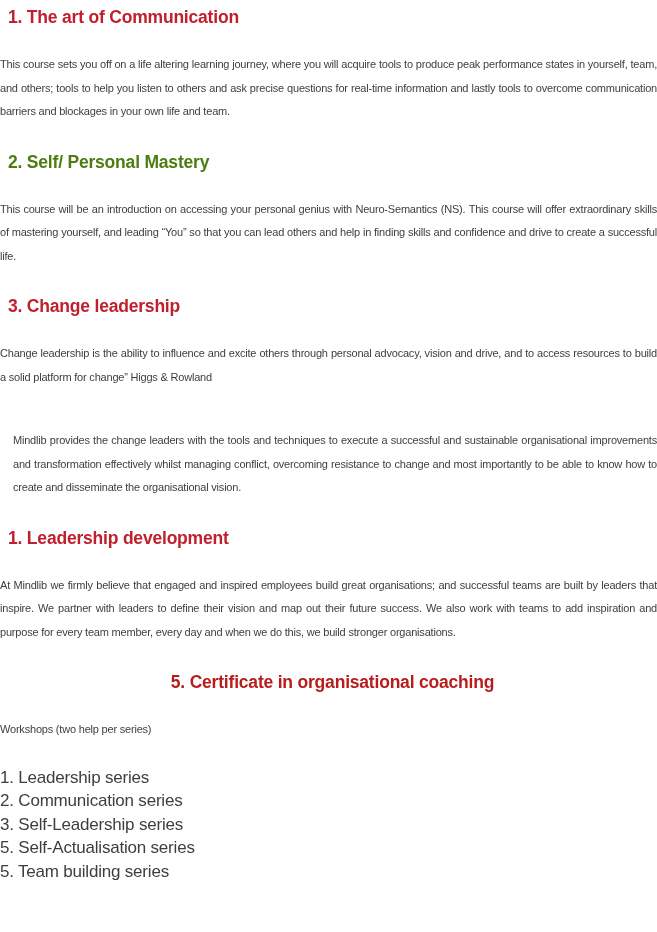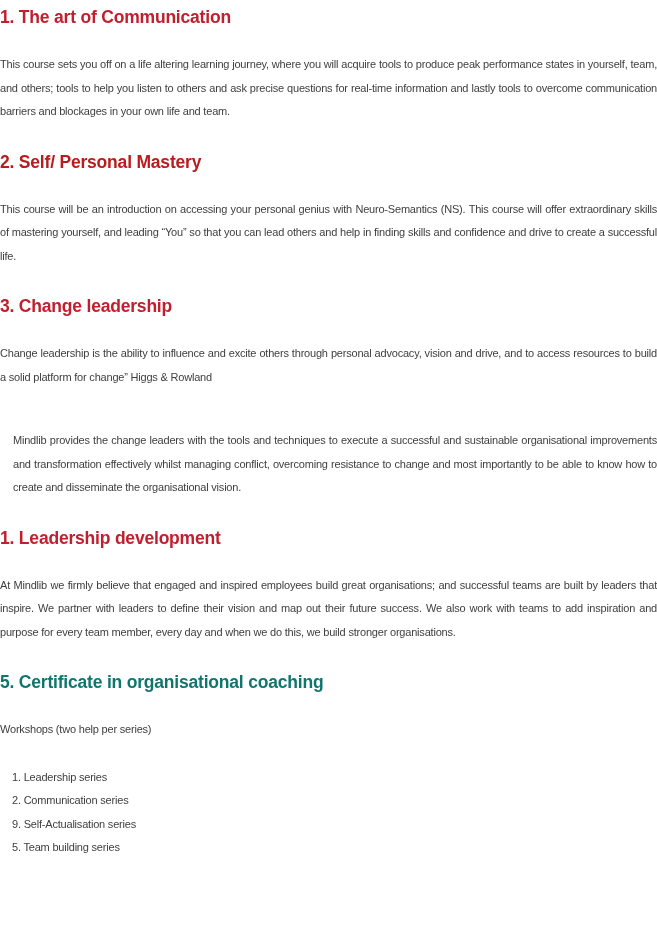--- a/index.html
+++ b/index.html
@@ -17,56 +17,55 @@
     box-sizing: border-box;
     font-family: "Liberation Sans", sans-serif;
   }
   .section { margin: 0; }
   .section-heading {
     color: #C0202E;
     font-size: 17.5px;
     font-weight: bold;
     line-height: 22px;
     letter-spacing: -0.2px;
-    margin: 27px 0 0 0;
+    margin: 27px 0 0 8px;
   }
   .section:first-child .section-heading { margin-top: 0; }
   .body-para {
     color: #3E3E3E;
     font-size: 11px;
     line-height: 23.5px;
     letter-spacing: -0.2px;
     text-align: justify;
     margin: 25px 0 0 0;
   }
   .body-para + .body-para { margin-top: 40px; padding-left: 13px; }
   .series-list { margin: 24px 0 0 0; }
   .series-item {
     color: #3E3E3E;
-    font-size: 11px;
+    font-size: 17px;
     line-height: 23.5px;
     letter-spacing: -0.2px;
     text-align: left;
-    margin-left: 12px;
   }
 </style>
 </head>
 <body>
 
 <div class="page">
   <div id="sections-root">
   <div class="section">
     <h3 class="section-heading" style="color: rgb(192, 32, 46);">1. The art of Communication</h3>
     <div>
           <p class="body-para" style="color: rgb(62, 62, 62);">This course sets you off on a life altering learning journey, where you will acquire tools to produce peak performance states in yourself, team, and others; tools to help you listen to others and ask precise questions for real-time information and lastly tools to overcome communication barriers and blockages in your own life and team.</p>
         </div>
   </div>
 
   <div class="section">
-    <h3 class="section-heading" style="color: #b91c1c;">2. Self/ Personal Mastery</h3>
+    <h3 class="section-heading" style="color: #4d7c0f;">2. Self/ Personal Mastery</h3>
     <div>
           <p class="body-para" style="color: rgb(62, 62, 62);">This course will be an introduction on accessing your personal genius with Neuro-Semantics (NS). This course will offer extraordinary skills of mastering yourself, and leading “You” so that you can lead others and help in finding skills and confidence and drive to create a successful life.</p>
         </div>
   </div>
 
   <div class="section">
     <h3 class="section-heading" style="color: rgb(192, 32, 46);">3. Change leadership</h3>
     <div>
           <p class="body-para" style="color: rgb(62, 62, 62);">Change leadership is the ability to influence and excite others through personal advocacy, vision and drive, and to access resources to build a solid platform for change” Higgs &amp; Rowland</p>
           <p class="body-para" style="color: rgb(62, 62, 62);">Mindlib provides the change leaders with the tools and techniques to execute a successful and sustainable organisational improvements and transformation effectively whilst managing conflict, overcoming resistance to change and most importantly to be able to know how to create and disseminate the organisational vision.</p>
@@ -74,25 +73,26 @@
   </div>
 
   <div class="section">
     <h3 class="section-heading" style="color: rgb(192, 32, 46);">1. Leadership development</h3>
     <div>
           <p class="body-para" style="color: rgb(62, 62, 62);">At Mindlib we firmly believe that engaged and inspired employees build great organisations; and successful teams are built by leaders that inspire. We partner with leaders to define their vision and map out their future success. We also work with teams to add inspiration and purpose for every team member, every day and when we do this, we build stronger organisations.</p>
         </div>
   </div>
 
   <div class="section">
-    <h3 class="section-heading" style="color: #0f766e;">5. Certificate in organisational coaching</h3>
+    <h3 class="section-heading" style="color: #b91c1c; text-align: center;">5. Certificate in organisational coaching</h3>
     <div>
           <p class="body-para" style="color: rgb(62, 62, 62);">Workshops (two help per series)</p>
           <div class="series-list">
             <div class="series-item" style="color: rgb(62, 62, 62);">1. Leadership series</div>
             <div class="series-item" style="color: rgb(62, 62, 62);">2. Communication series</div>
-            <div class="series-item" style="color: rgb(62, 62, 62);">9. Self-Actualisation series</div>
+            <div class="series-item" style="color: rgb(62, 62, 62);">3. Self-Leadership series</div>
+            <div class="series-item" style="color: rgb(62, 62, 62);">5. Self-Actualisation series</div>
             <div class="series-item" style="color: rgb(62, 62, 62);">5. Team building series</div>
           </div>
         </div>
   </div>
 </div>
 </div>
 
 </body></html>

